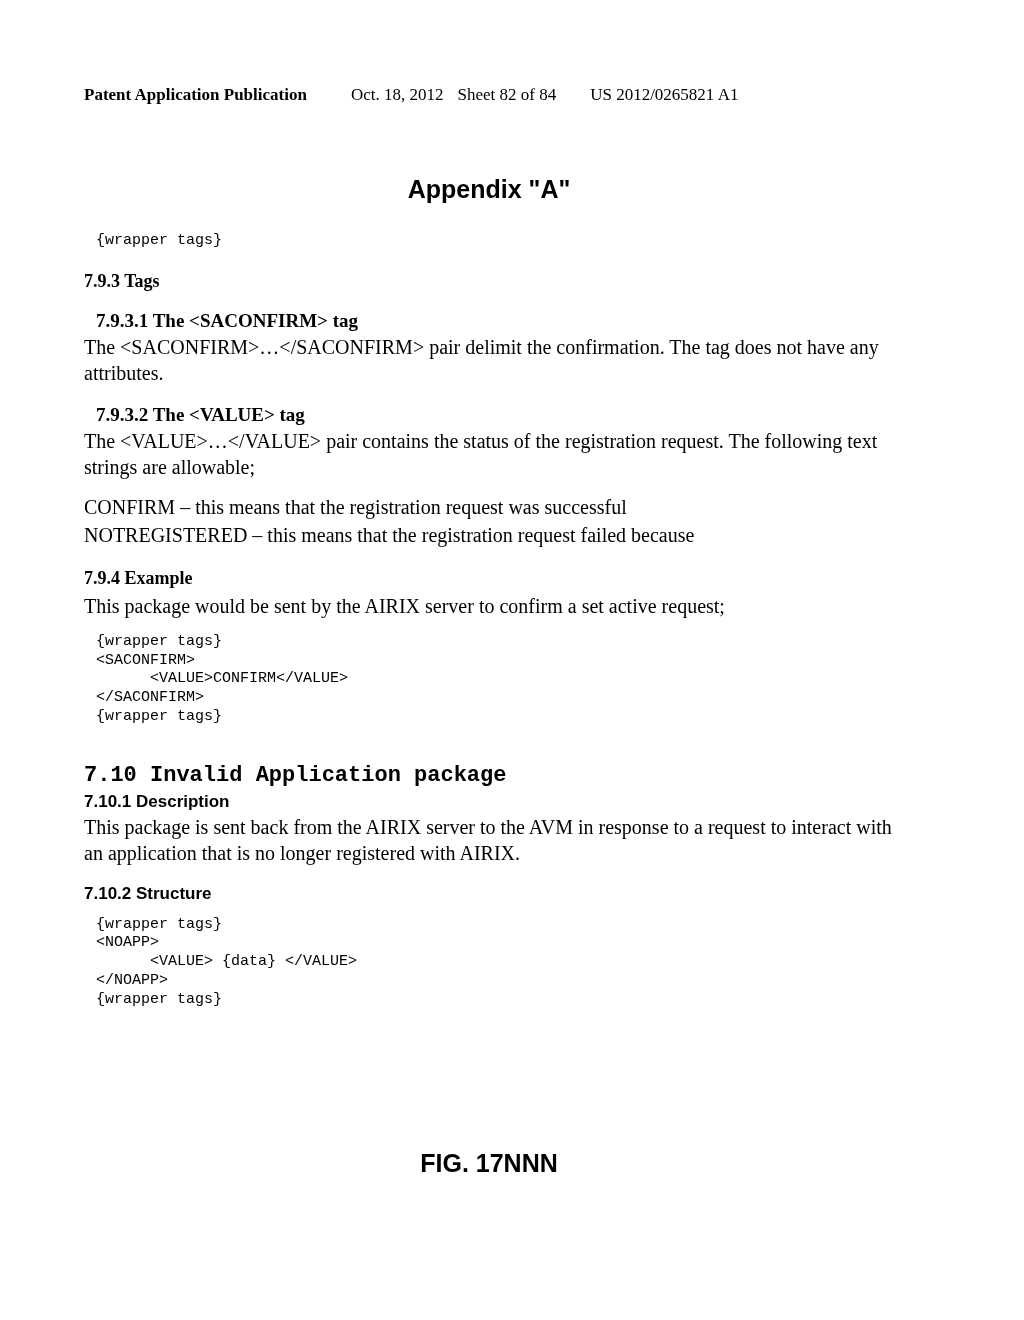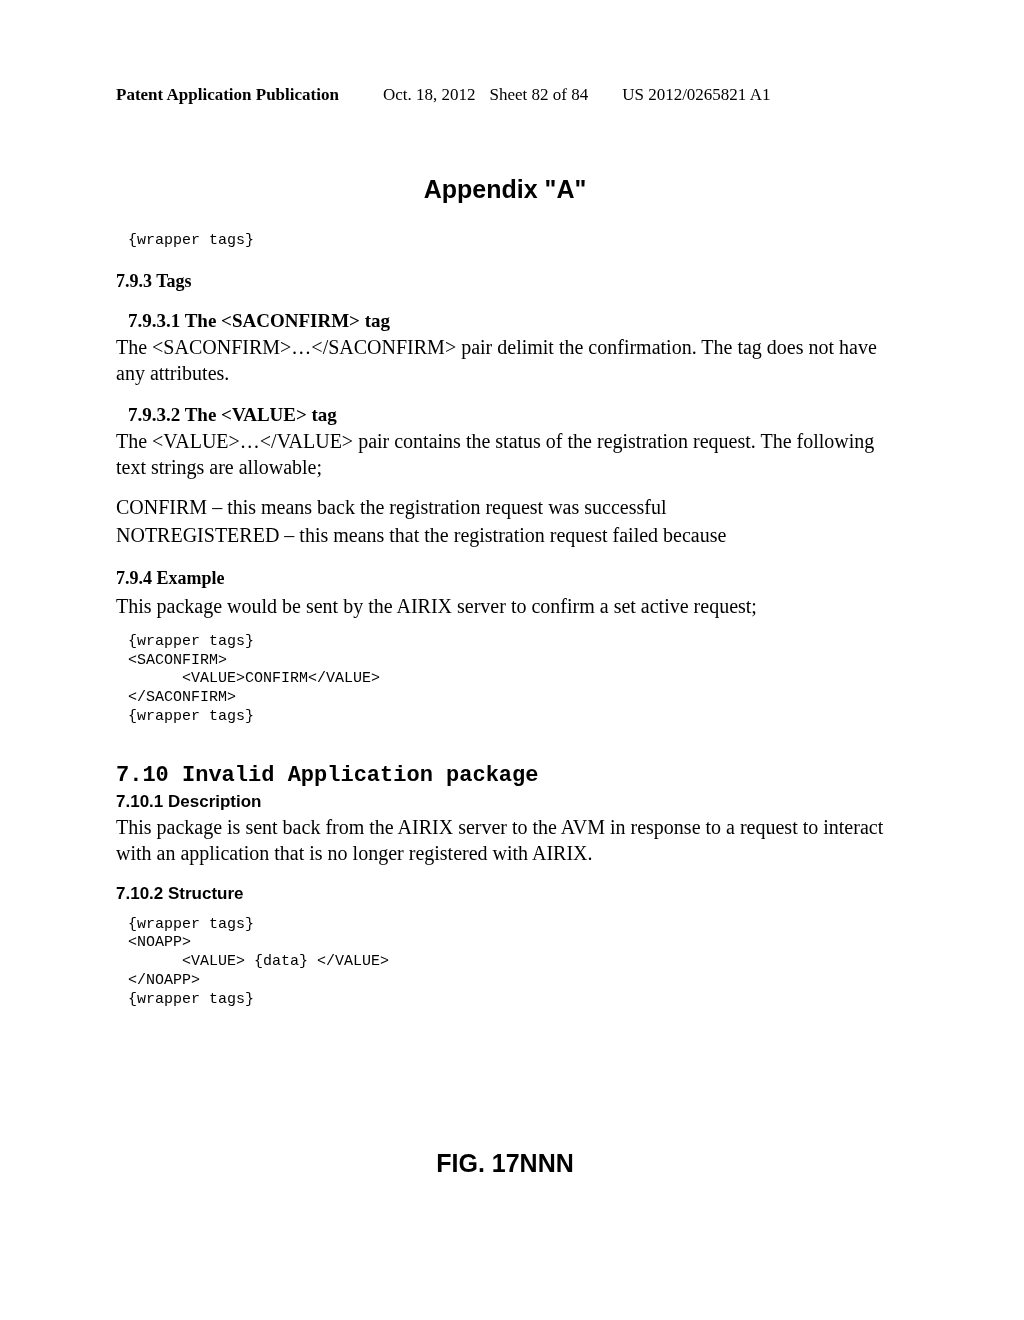--- a/index.html
+++ b/index.html
@@ -4,21 +4,21 @@
 <style>
   body {
     margin: 0;
     padding: 0;
     background: #fff;
     font-family: "Times New Roman", Times, serif;
     color: #000;
     width: 1024px;
   }
   .page {
-    padding: 85px 130px 60px 116px;
+    padding: 85px 130px 60px 84px;
     box-sizing: border-box;
     width: 1024px;
   }
   .header-line {
     font-size: 17px;
     margin-bottom: 70px;
     white-space: nowrap;
   }
   .header-line .pub { font-weight: bold; }
   .header-line .gap1 { display:inline-block; width: 44px; }
@@ -89,21 +89,21 @@
 
   <pre class="mono">{wrapper tags}</pre>
 
   <div class="sec-h3">7.9.3   Tags</div>
 
   <div class="sec-h4-serif">7.9.3.1  The &lt;SACONFIRM&gt; tag</div>
   <p class="body-p">The &lt;SACONFIRM&gt;…&lt;/SACONFIRM&gt; pair delimit the confirmation. The tag does not have any attributes.</p>
 
   <div class="sec-h4-serif">7.9.3.2  The &lt;VALUE&gt; tag</div>
   <p class="body-p">The &lt;VALUE&gt;…&lt;/VALUE&gt; pair contains the status of the registration request. The following text strings are allowable;</p>
-  <p class="body-p tight">CONFIRM – this means back the registration request was successful</p>
+  <p class="body-p tight">CONFIRM – this means that the registration request was successful</p>
   <p class="body-p">NOTREGISTERED – this means that the registration request failed because</p>
 
   <div class="sec-h3">7.9.4   Example</div>
   <p class="body-p">This package would be sent by the AIRIX server to confirm a set active request;</p>
   <pre class="mono">{wrapper tags}
 &lt;SACONFIRM&gt;
       &lt;VALUE&gt;CONFIRM&lt;/VALUE&gt;
 &lt;/SACONFIRM&gt;
 {wrapper tags}</pre>
 

